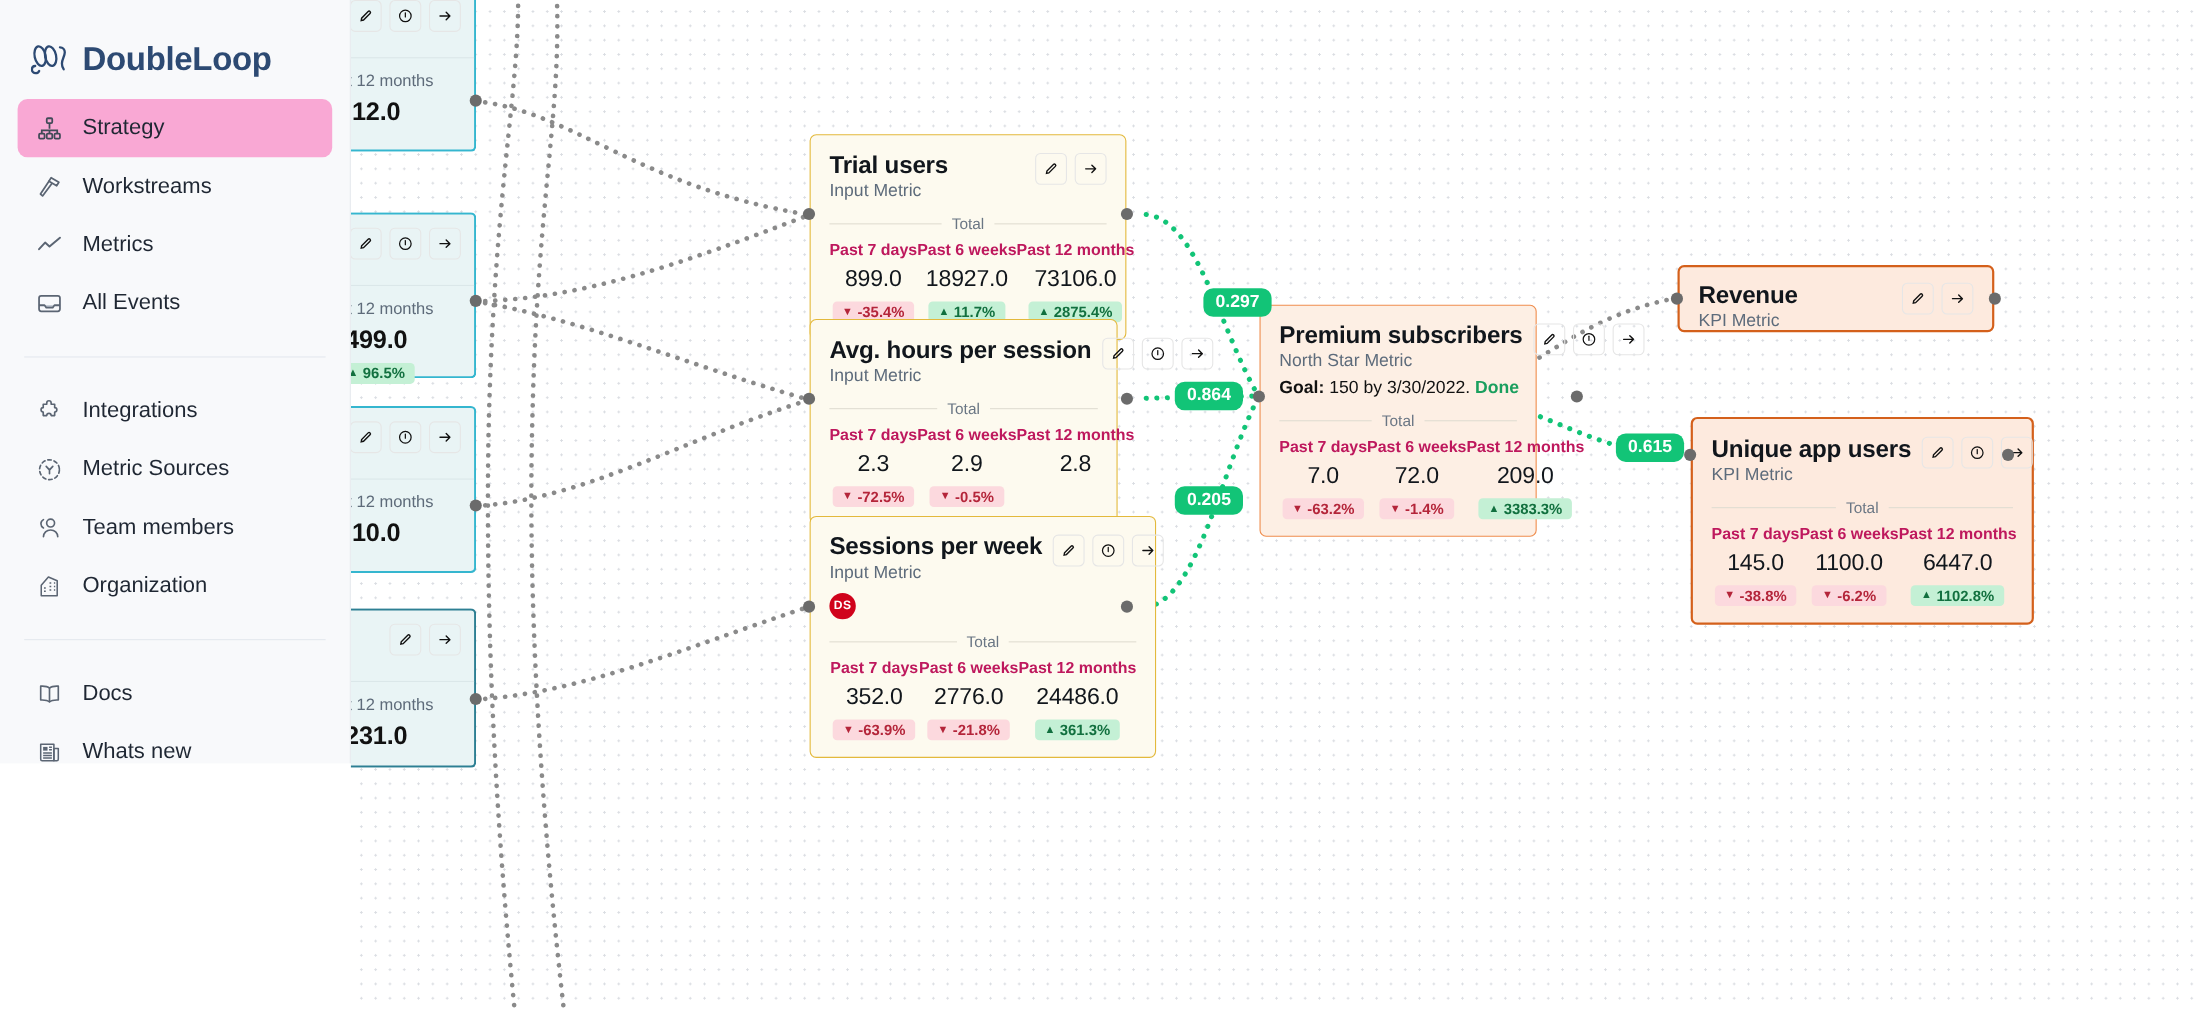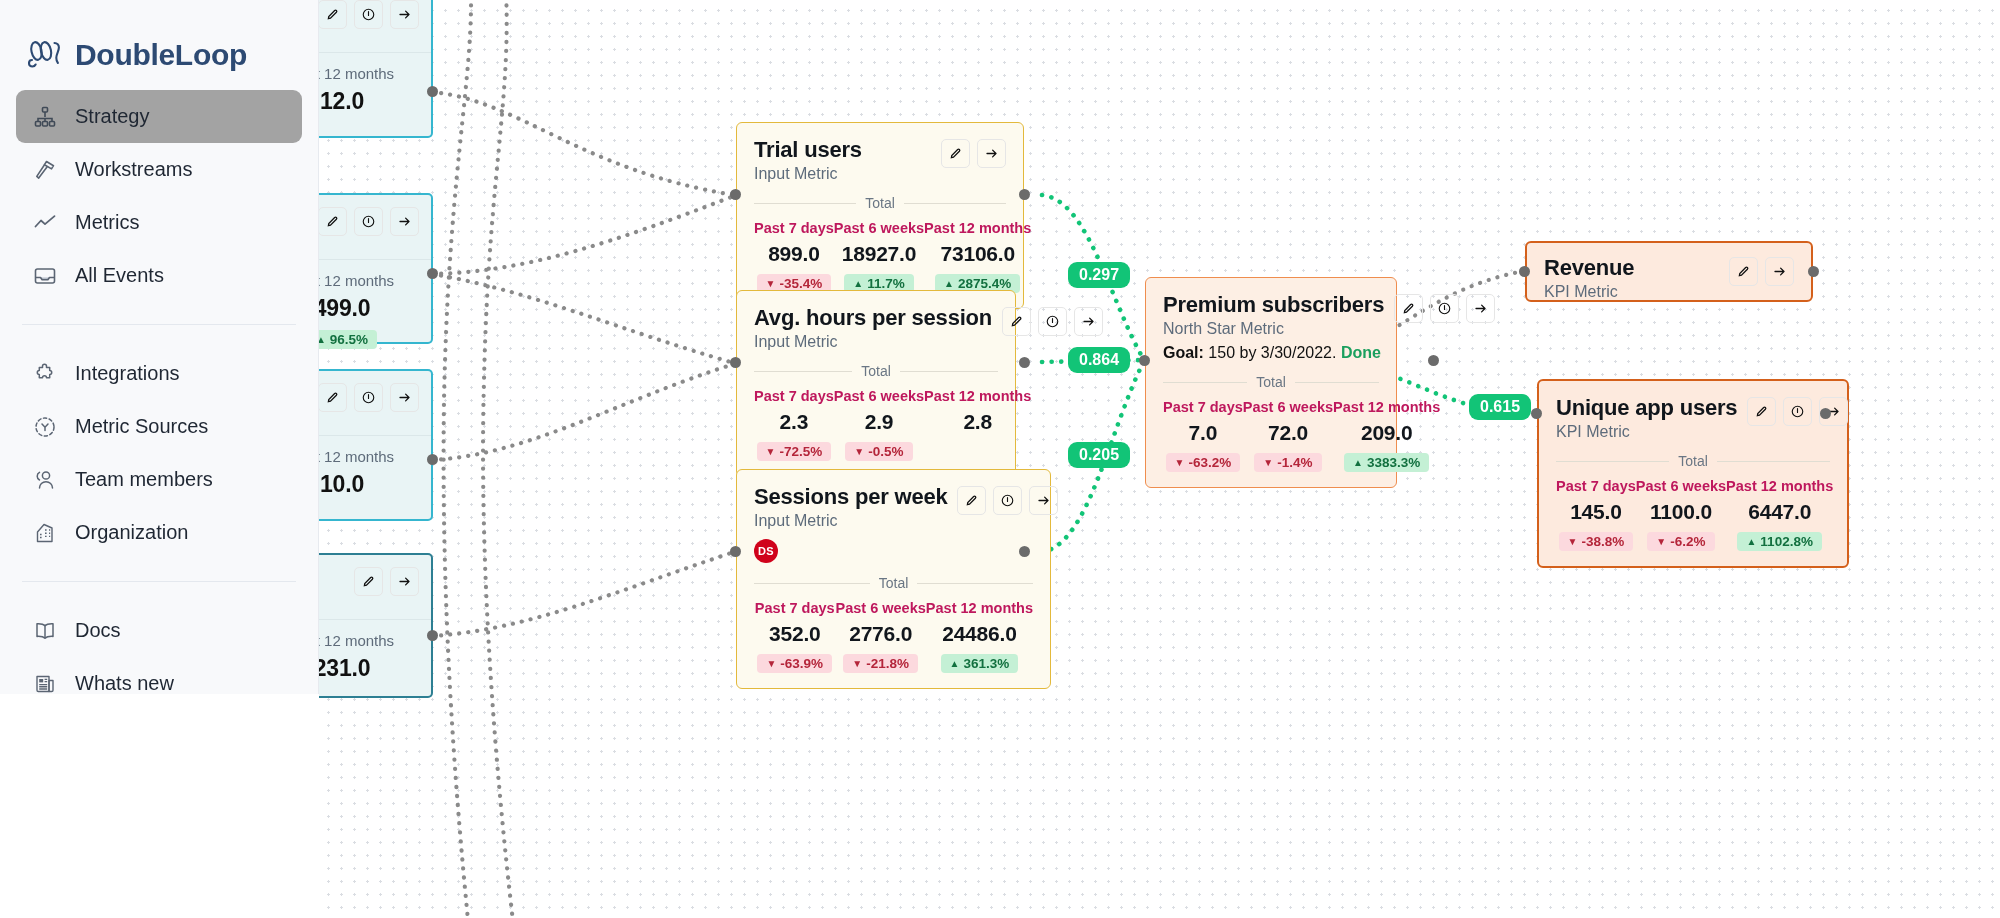--- a/index.html
+++ b/index.html
@@ -52,21 +52,21 @@
     align-items: center;
     gap: 17px;
     height: 53px;
     padding: 0 15px;
     border-radius: 9px;
     cursor: pointer;
     color: #1f2733;
     font-size: 20px;
     user-select: none;
   }
-  .nav-item.active { background: #a3a3a3; }
+  .nav-item.active { background: #f9a8d4; }
   .nav-icon { width: 27px; height: 27px; flex: 0 0 27px; display: flex; align-items: center; justify-content: center; }
   .nav-icon svg { display: block; }
   .nav-label { white-space: nowrap; }
 
   .nav-sep {
     height: 1px;
     background: #e4e8ee;
     margin: 22px 22px 22px 22px;
   }
 
@@ -155,21 +155,21 @@
     margin-top: 12px;
     font-size: 14px; color: #6a7684;
   }
   .total-rule::before, .total-rule::after {
     content: ""; flex: 1 1 auto; height: 1px; background: #e0ddd2;
   }
 
   .stats { display: flex; margin-top: 9px; }
   .stat { flex: 1 1 0; text-align: center; }
   .stat-label { font-size: 14.5px; color: #be185d; white-space: nowrap; font-weight: bold; }
-  .stat-value { font-size: 21px; font-weight: 700; color: #11161c; margin-top: 6px; letter-spacing: -0.2px; }
+  .stat-value { font-size: 21px; font-weight: 400; color: #11161c; margin-top: 6px; letter-spacing: -0.2px; }
   .badge {
     display: inline-flex; align-items: center; gap: 4px;
     margin-top: 8px;
     padding: 2px 9px;
     border-radius: 4px;
     font-size: 13.5px; font-weight: 700;
     white-space: nowrap;
   }
   .badge.up   { background: #c4f0d5; color: #12703f; }
   .badge.down { background: #fcd9de; color: #b4253a; }
@@ -765,19 +765,19 @@
           <span class="badge up">
               <span class="tri">▲</span>
               <span>1102.8%</span>
             </span>
         </div>
       </div>
     </div>
     <div class="handle" style="left:1212px; top:408px;"></div>
     <div class="handle" style="left:1501px; top:408px;"></div>
 
-    <div class="edge-label" style="left:749px; top:262px;text-align:right;">0.297</div>
+    <div class="edge-label" style="left:775px; top:262px;text-align:right;">0.297</div>
     <div class="edge-label" style="left:749px; top:347px;">0.864</div>
     <div class="edge-label" style="left:749px; top:442px;">0.205</div>
     <div class="edge-label" style="left:1150px; top:394px;">0.615</div>
 
   </main>
 </div>
 
 </body></html>

